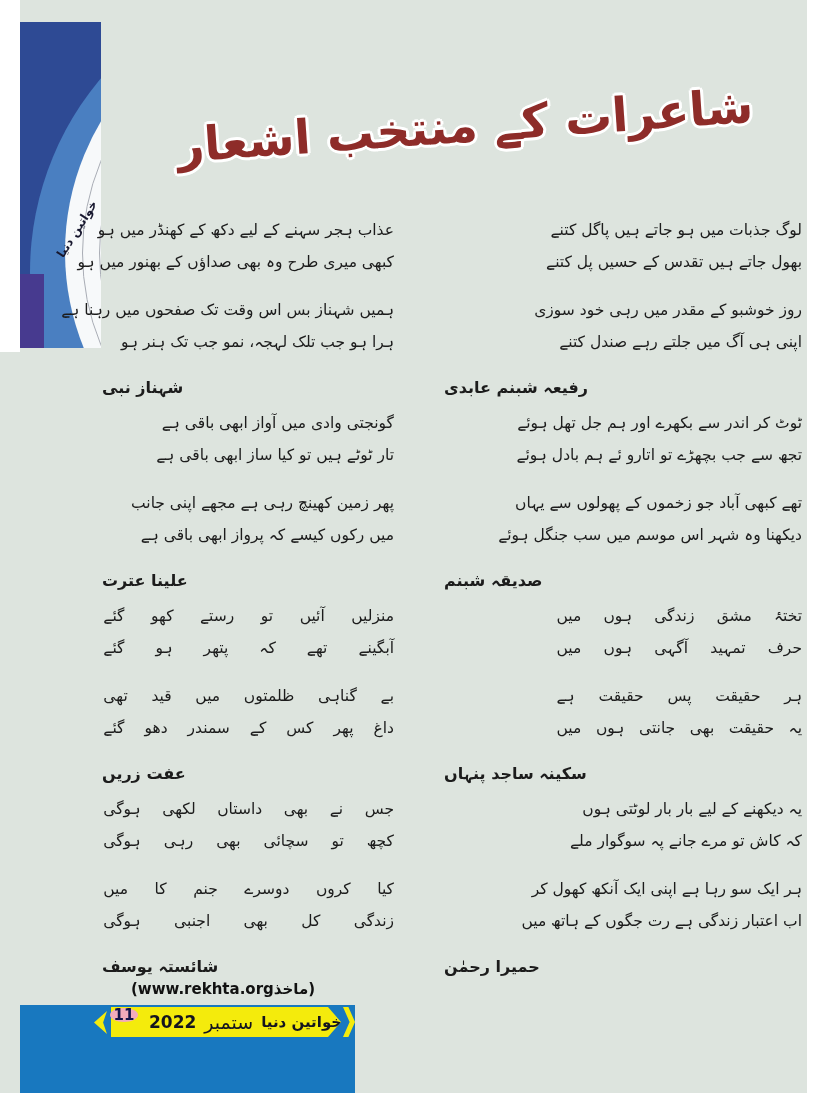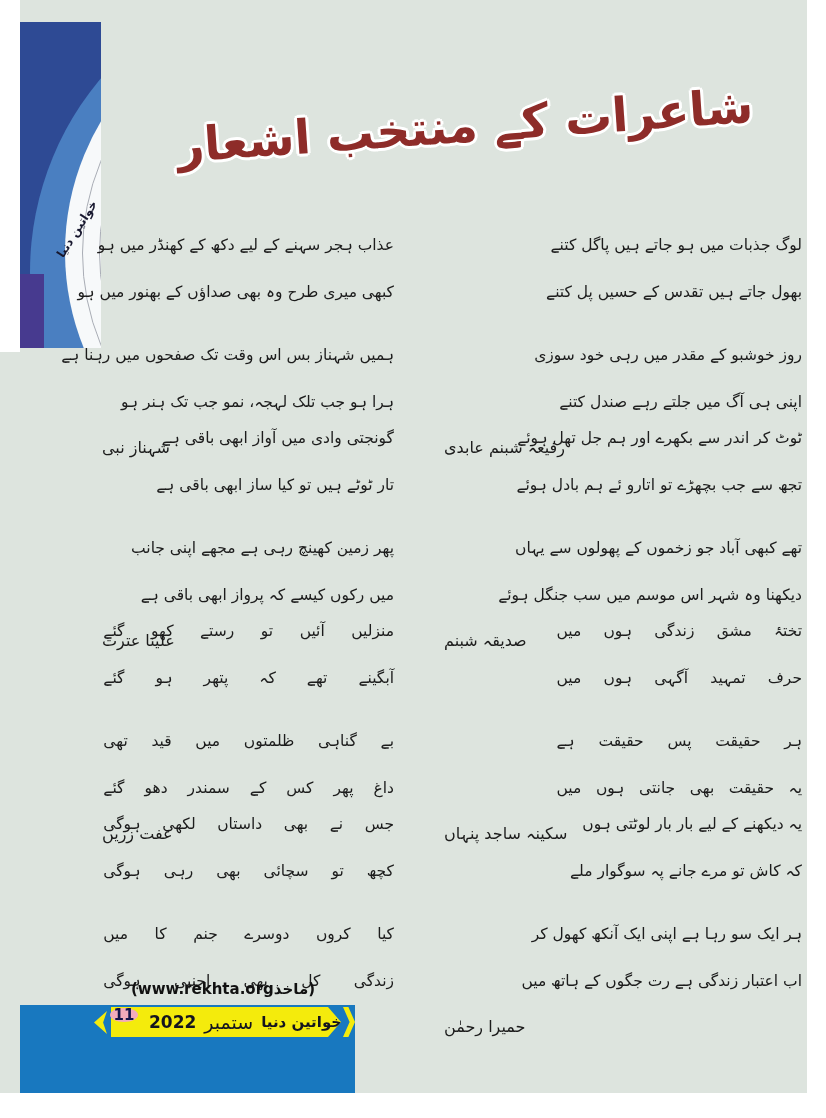--- a/index.html
+++ b/index.html
@@ -20,24 +20,24 @@
   
   .page-title{position:absolute;left:145px;top:98px;width:640px;text-align:center;direction:rtl;
     font-size:47px;font-weight:bold;color:#8e2c29;transform:rotate(-4deg);letter-spacing:1px;
     text-shadow:-2px -2px 0 #fff,2px -2px 0 #fff,-2px 2px 0 #fff,2px 2px 0 #fff,0 -3px 0 #fff,0 3px 0 #fff,-3px 0 0 #fff,3px 0 0 #fff;}
 
   
   .poems{position:absolute;left:88px;top:214px;width:714px;direction:rtl;display:grid;
     grid-template-columns:372px 306px;column-gap:36px;grid-auto-rows:193px;}
   .poem-block{display:flex;flex-direction:column;color:#1c1c1c;}
   .couplet{margin-bottom:16px;}
-  .line{font-size:15.5px;line-height:32px;text-align:right;white-space:nowrap;margin-top:15px;}
+  .line{font-size:15.5px;line-height:32px;text-align:right;white-space:nowrap;}
   .stretch-66 .line{white-space:normal;width:66%;text-align-last:justify;}
   .stretch-95 .line{white-space:normal;width:95%;text-align-last:justify;}
-  .poet{margin-top:4px;font-size:16px;font-weight:400;text-align:left;padding-left:14px;white-space:nowrap;}
+  .poet{margin-top:4px;font-size:16px;font-weight:700;text-align:left;padding-left:14px;white-space:nowrap;}
 
   
   .source-line{position:absolute;left:98px;top:980px;width:250px;text-align:center;font-size:15px;font-weight:bold;color:#111;direction:ltr;}
   .footer-bar{position:absolute;left:20px;top:1005px;width:335px;height:88px;background:#1878bf;}
   .banner-left-chevron{position:absolute;left:94px;top:1011px;width:13px;height:23px;background:#f4eb0c;
     clip-path:polygon(100% 0,0 50%,100% 100%,70% 50%);}
   .banner{position:absolute;left:111px;top:1007px;width:230px;height:30px;background:#f4eb0c;
     clip-path:polygon(0 0,calc(100% - 13px) 0,100% 50%,calc(100% - 13px) 100%,0 100%);
     display:flex;align-items:center;gap:8px;padding-left:38px;box-sizing:border-box;direction:ltr;}
   .banner-right-chevron{position:absolute;left:343px;top:1007px;width:12px;height:30px;background:#f4eb0c;

